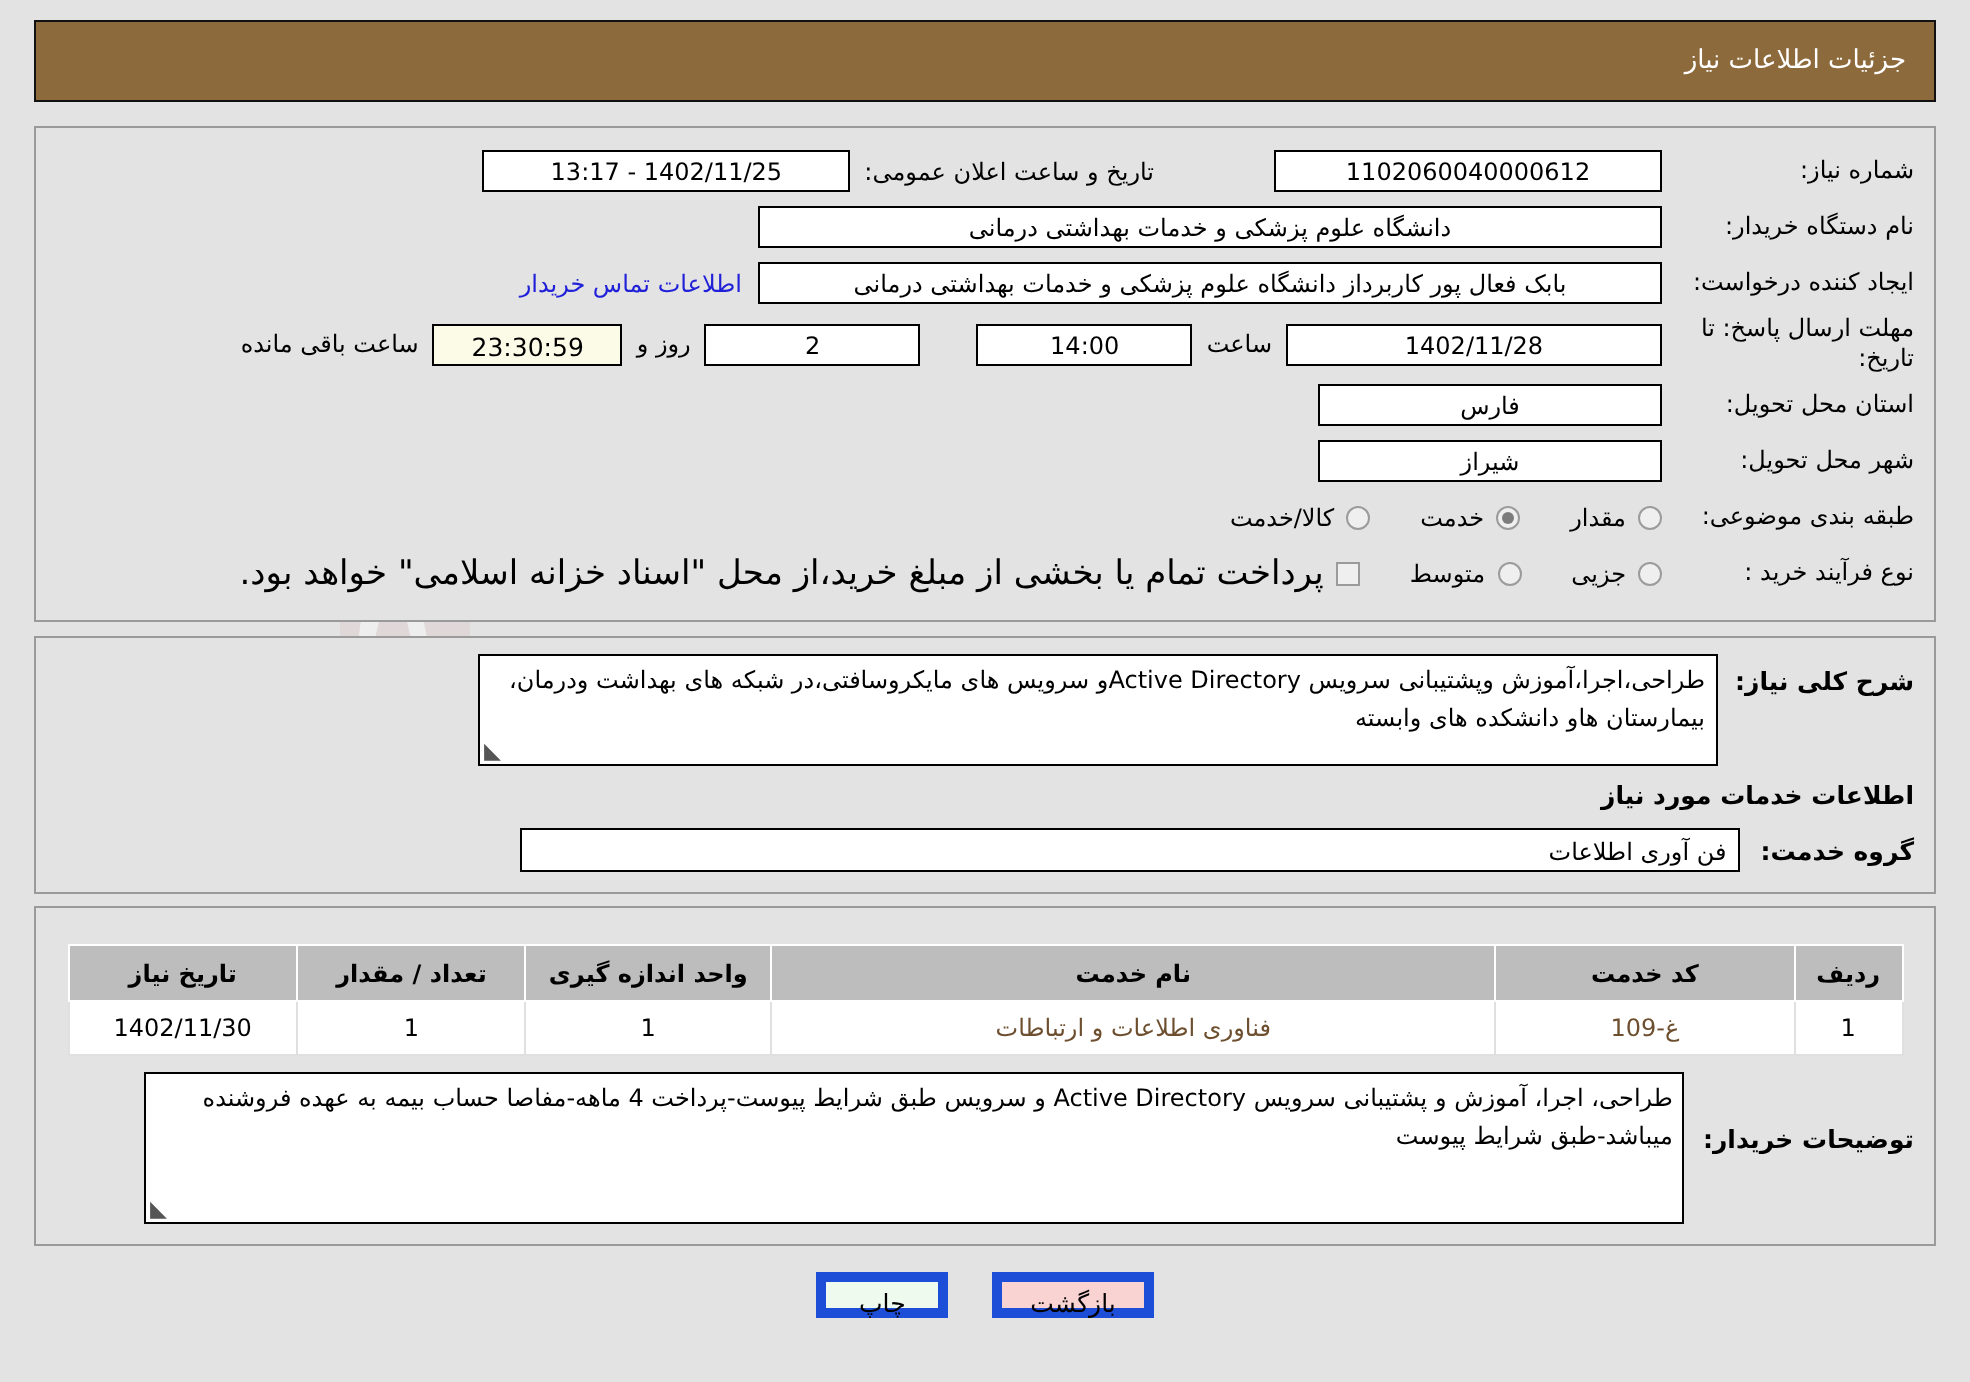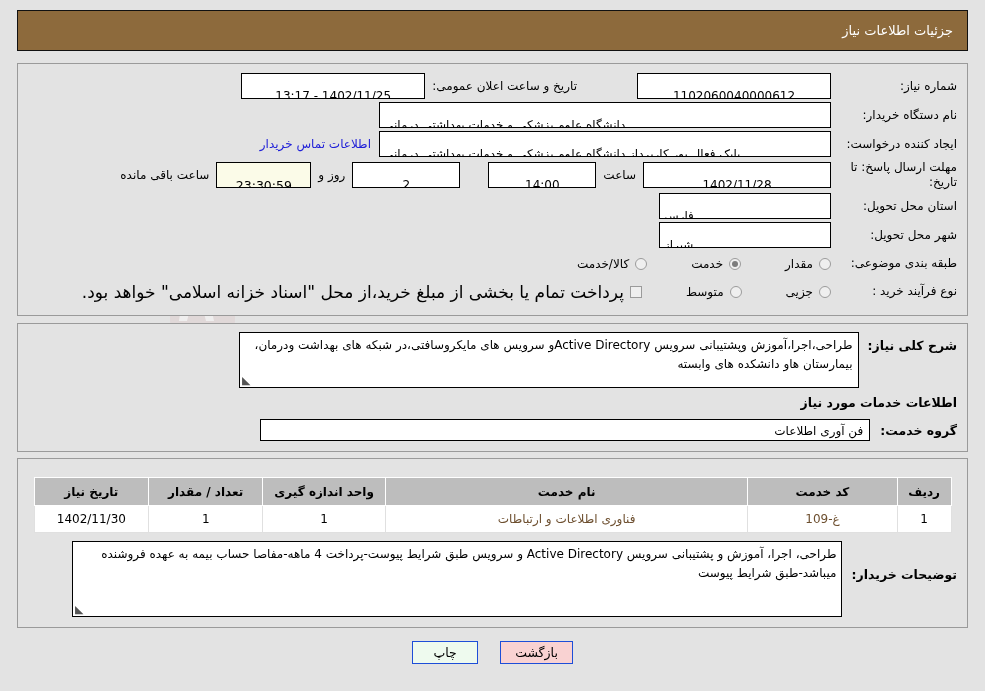--- a/index.html
+++ b/index.html
@@ -82,28 +82,28 @@
     padding-left: 8px;
     line-height: 1.25;
   }
   .lbl.w130 { width: 118px; }
   .fld {
     border: 1px solid #000;
     background: #fff;
     height: 21px;
     line-height: 21px;
     font-size: 12px;
-    padding: 12px 4px;
+    padding: 0 4px;
     box-sizing: border-box;
     text-align: center;
     color: #000;
     overflow: hidden;
     white-space: nowrap;
   }
-  .fld.rt { text-align: left; }
+  .fld.rt { text-align: center; }
   .fld.num { width: 194px; }
   .fld.wide { width: 452px; }
   .fld.datew { width: 184px; }
   .fld.hour { width: 108px; }
   .fld.days { width: 108px; }
   .fld.timer {
     width: 95px;
     background: #fbfbe8;
     font-size: 12.5px;
   }
@@ -124,21 +124,21 @@
 
   
   .radio-group {
     display: flex;
     align-items: center;
     gap: 0px;
   }
   .radio-item {
     display: flex;
     align-items: center;
-    margin-left: 44px;
+    margin-left: 25px;
     white-space: nowrap;
   }
   .radio {
     width: 12px; height: 12px;
     border-radius: 50%;
     border: 1px solid #9b9b9b;
     background: #efefef;
     display: inline-block;
     margin-left: 6px;
     position: relative;
@@ -253,21 +253,21 @@
 
   
   .footer {
     display: flex;
     justify-content: center;
     align-items: center;
     gap: 22px;
     margin-top: 13px;
   }
   .btn {
-    border: 1px solid #1d4ed8;
+    border: 5px solid #1d4ed8;
     font-size: 12.5px;
     height: 23px;
     min-width: 66px;
     padding: 0 14px;
     box-sizing: border-box;
     line-height: 21px;
     text-align: center;
     cursor: pointer;
   }
   .btn.print { background: #eefaee; color: #000; }

